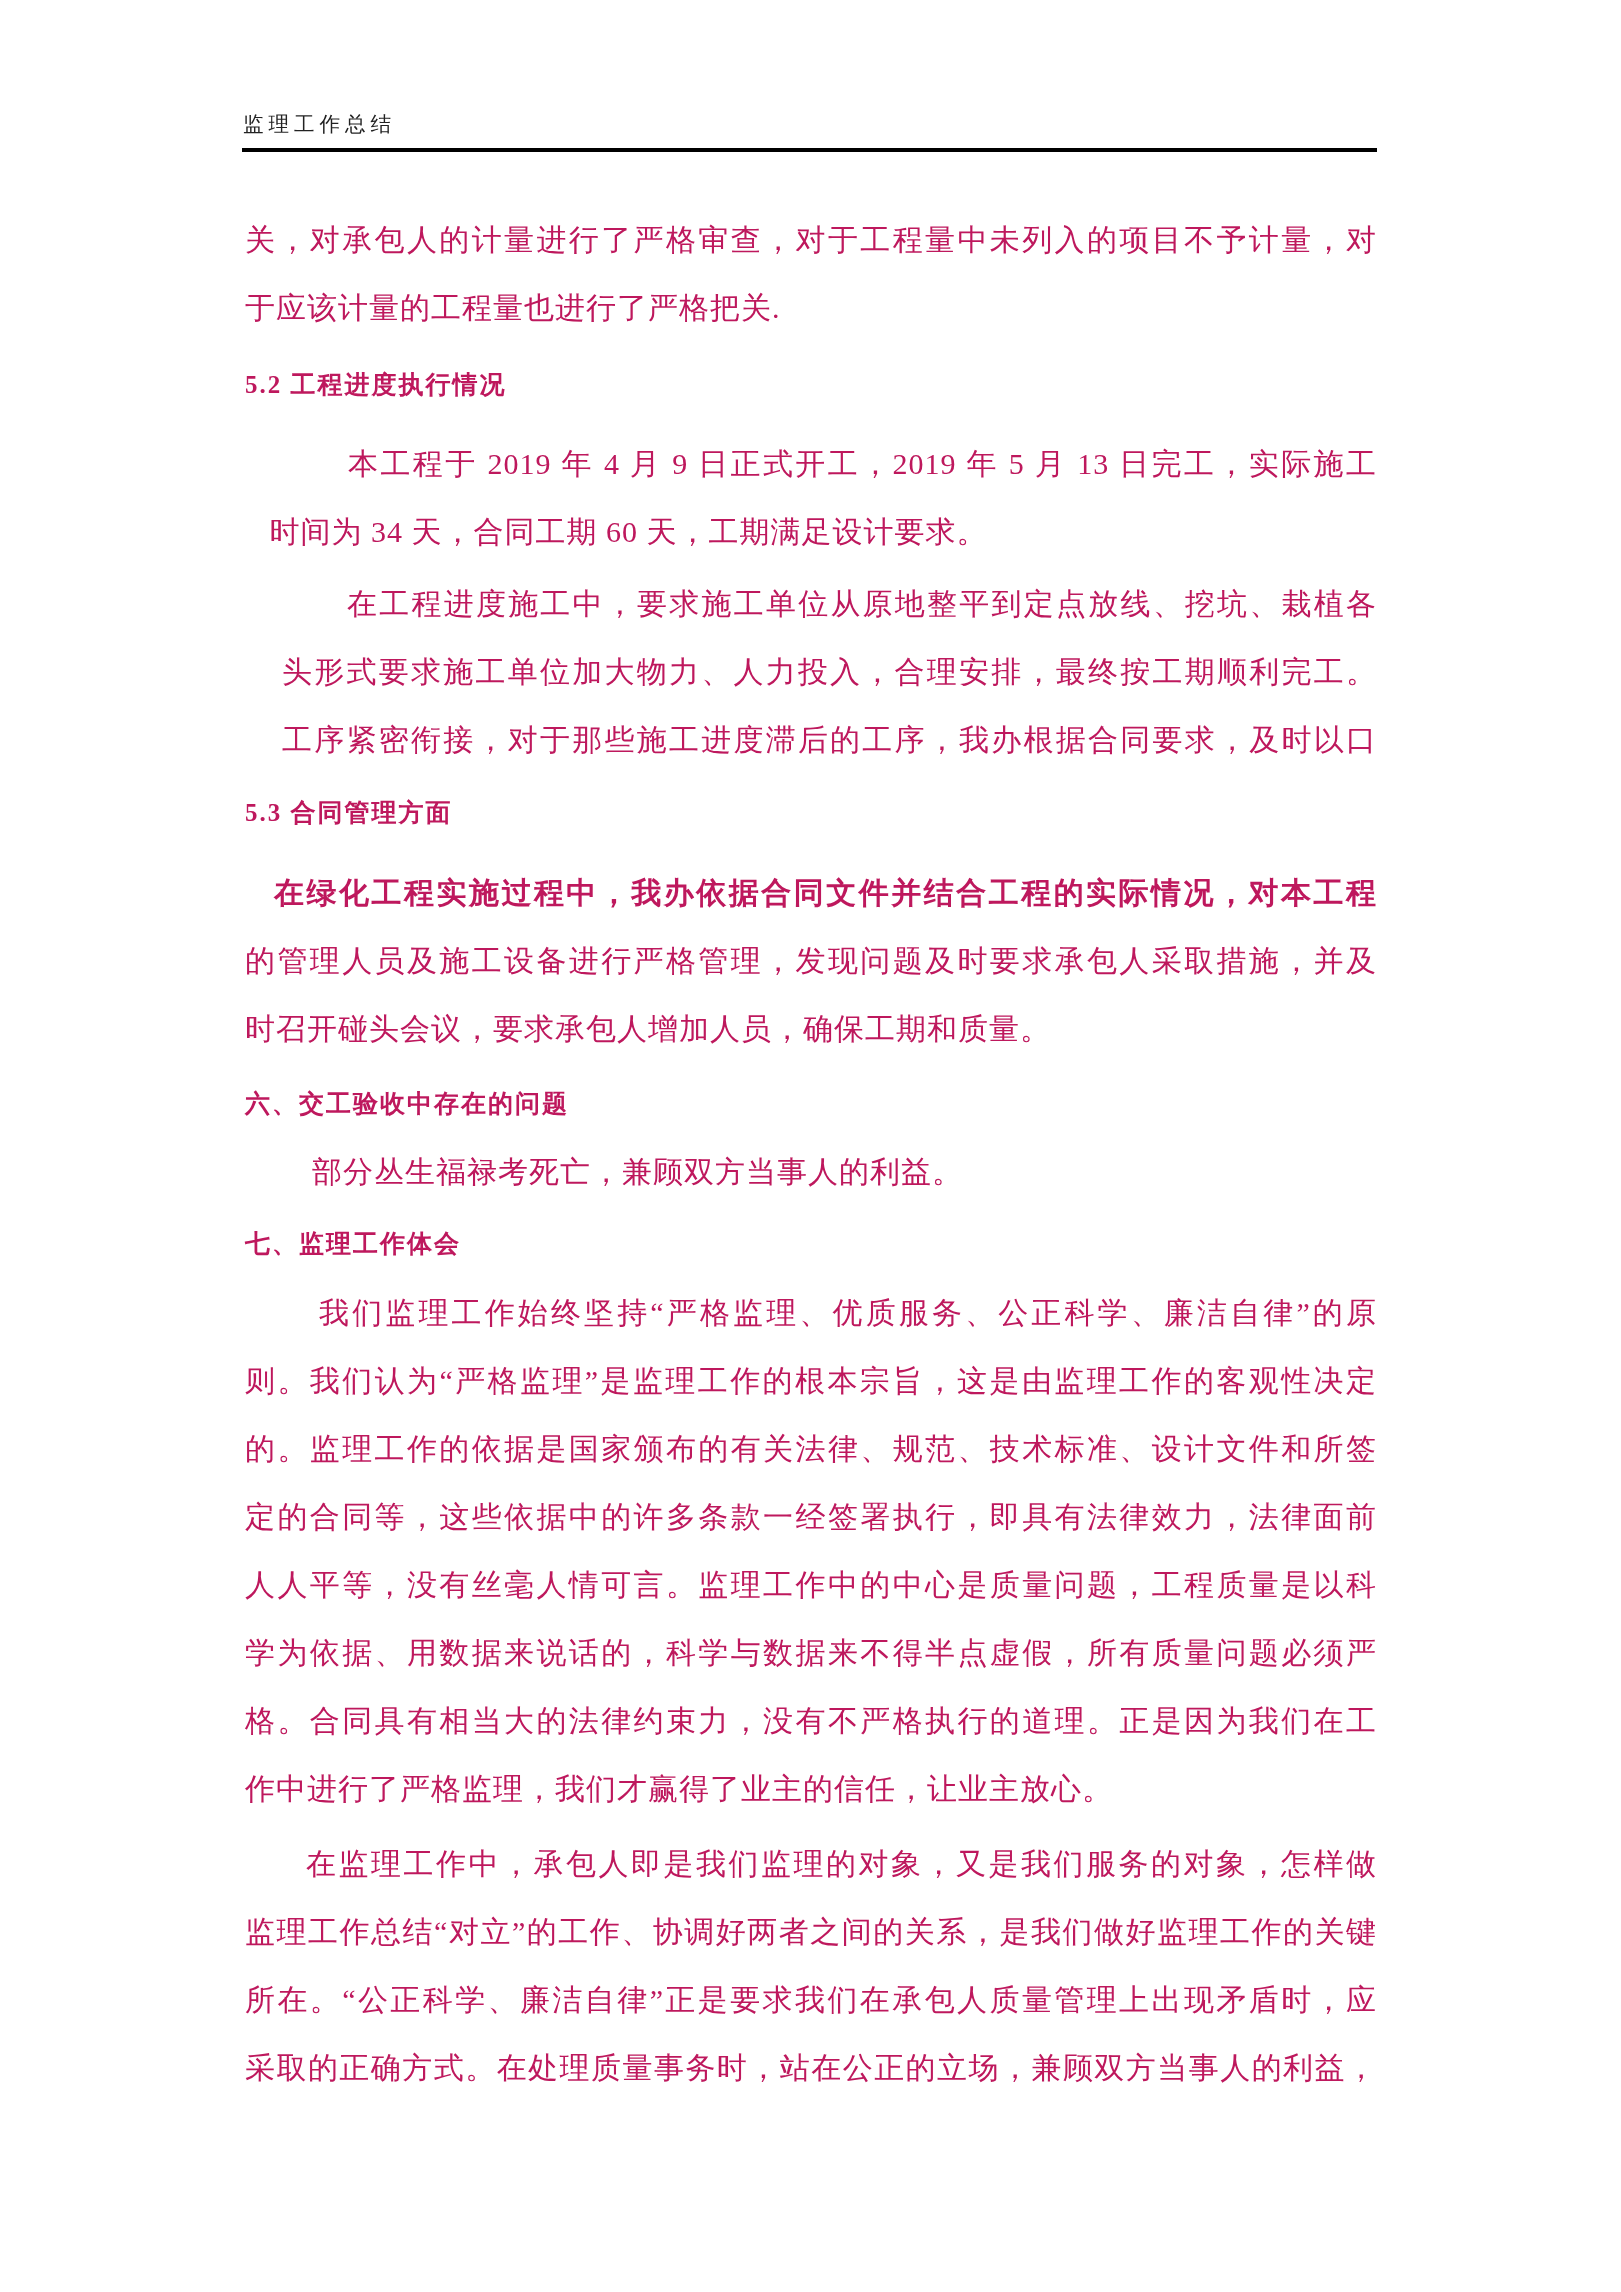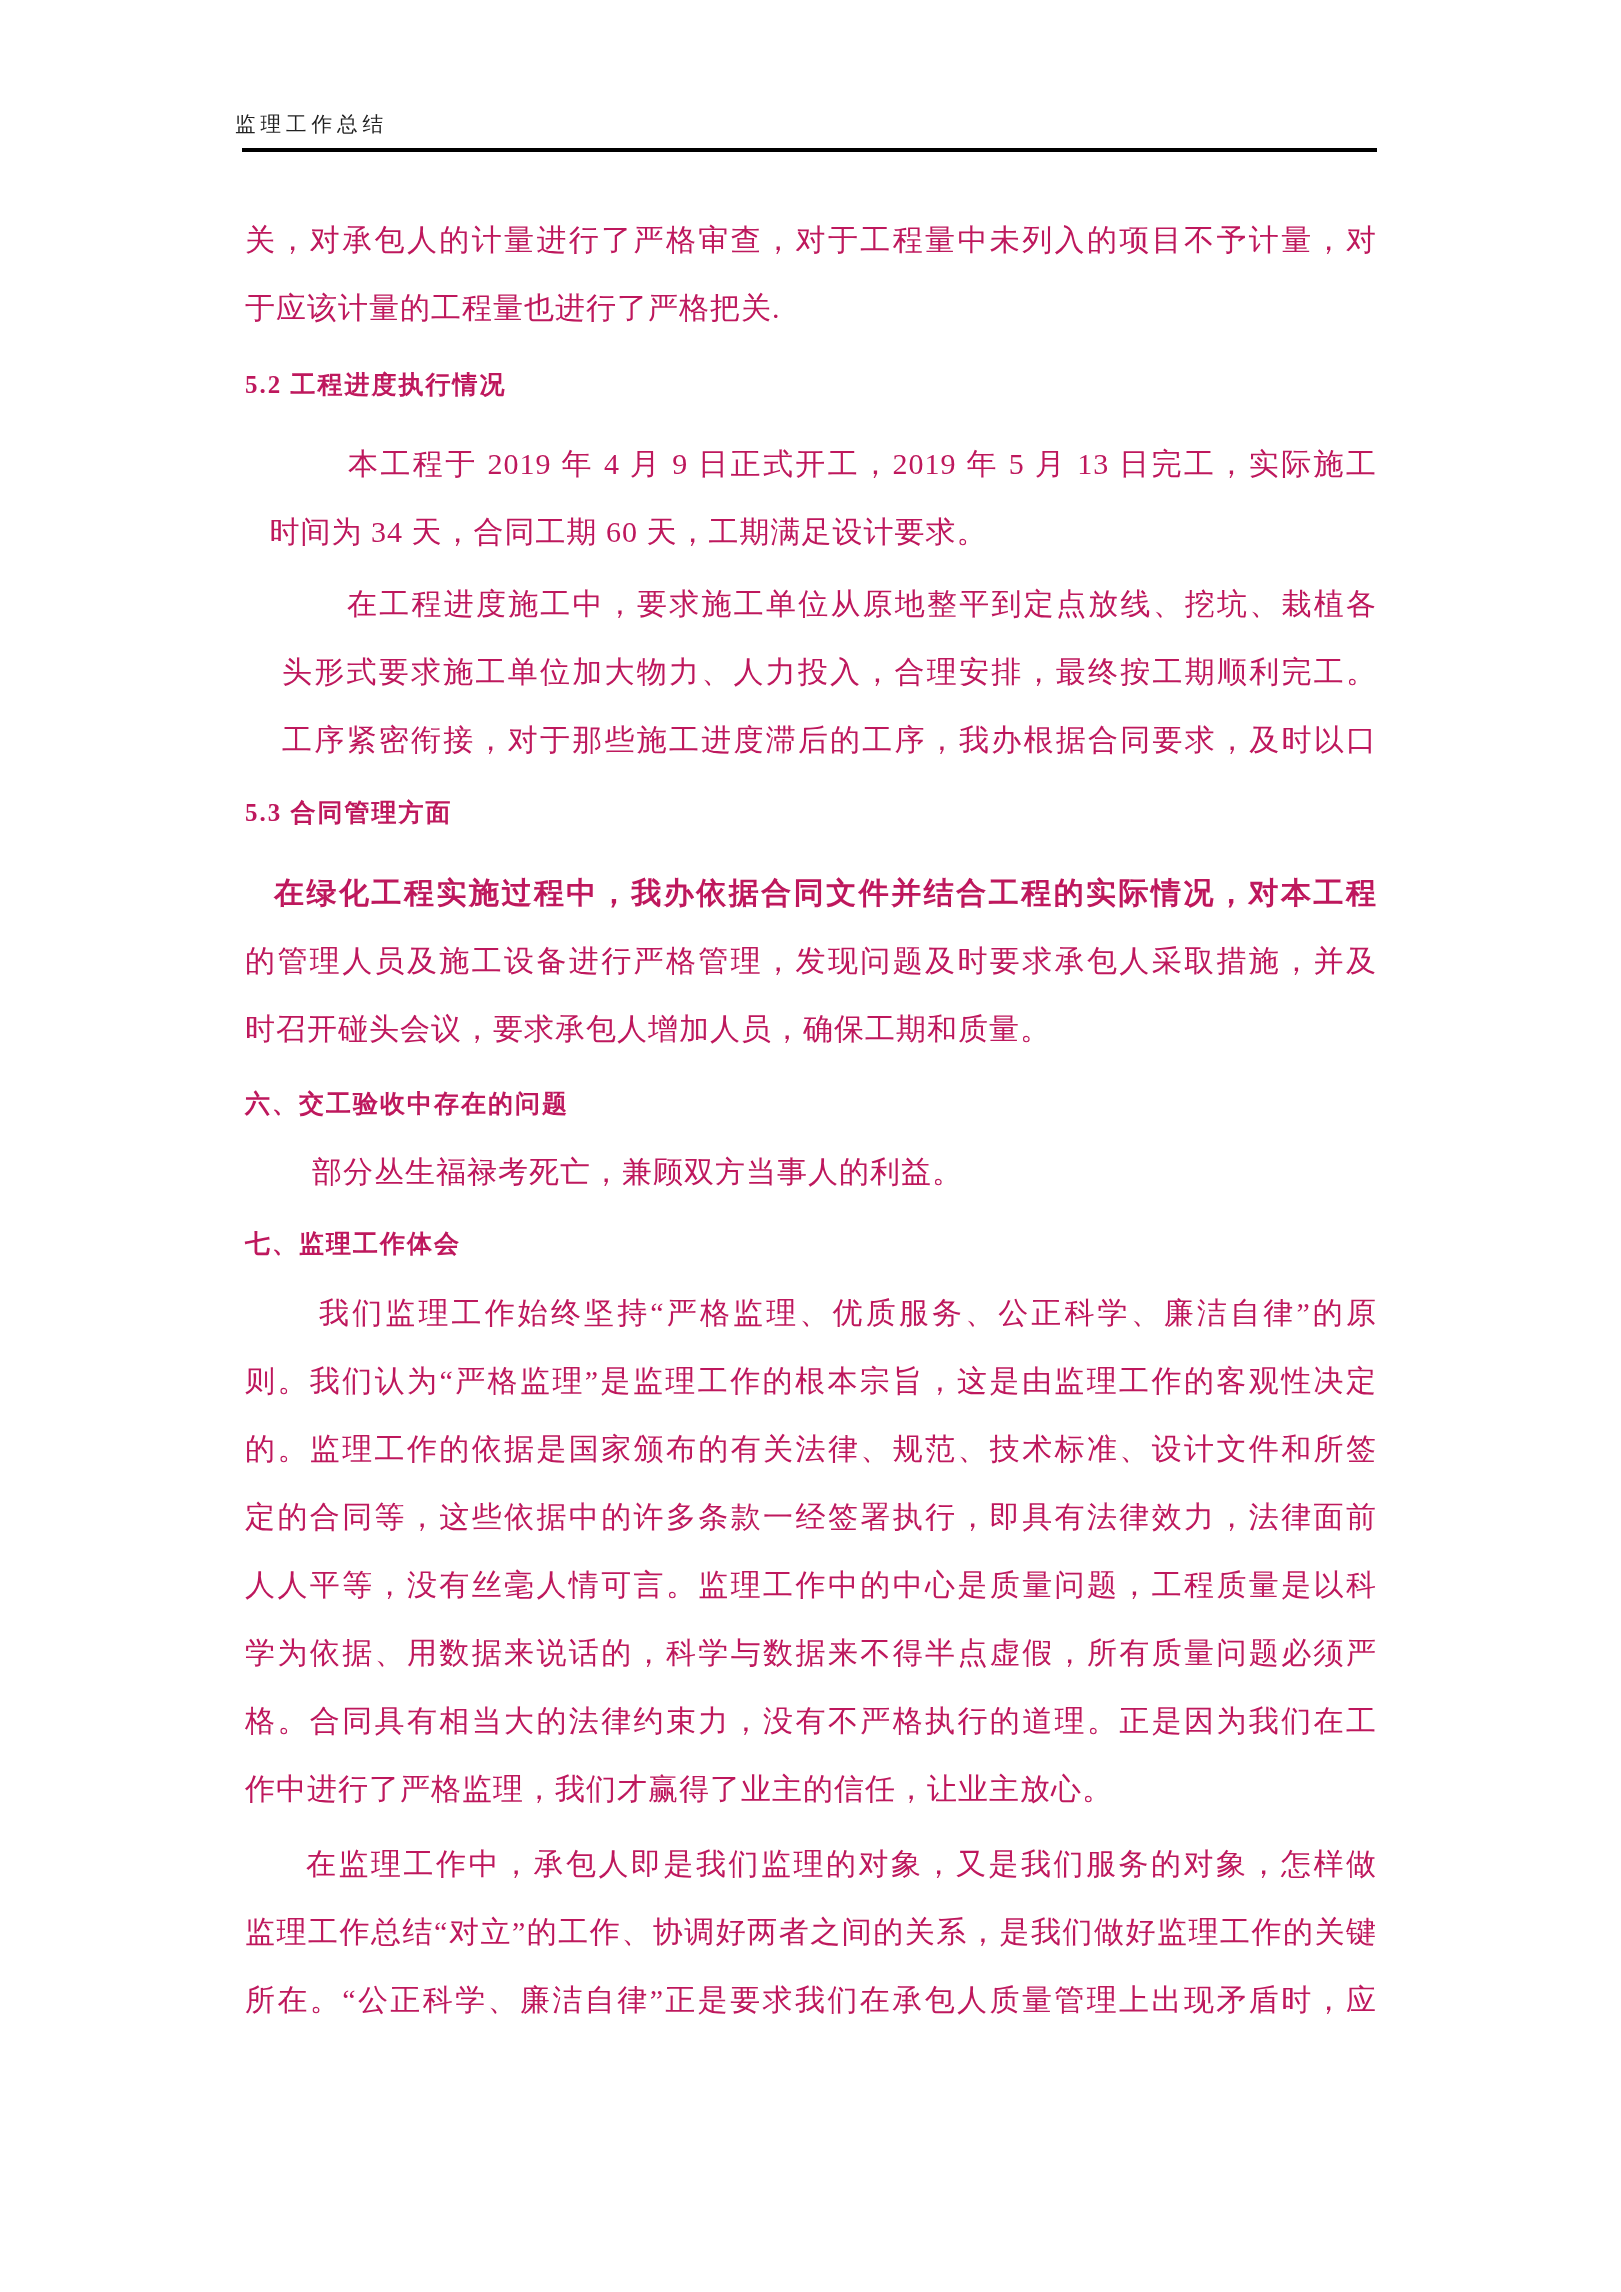--- a/index.html
+++ b/index.html
@@ -11,21 +11,21 @@
     position: relative;
     width: 1621px;
     height: 2293px;
     margin: 0 auto;
     background: #ffffff;
     overflow: hidden;
     font-family: "Liberation Serif", "DejaVu Serif", serif;
   }
   .running-header {
     position: absolute;
-    left: 235px;
+    left: 243px;
     top: 110px;
     font-size: 20.6px;
     letter-spacing: 4.9px;
     color: #222222;
     white-space: nowrap;
   }
   .header-rule {
     position: absolute;
     left: 242px;
     top: 148px;
@@ -85,15 +85,16 @@
       <div class="line just">则。我们认为“严格监理”是监理工作的根本宗旨，这是由监理工作的客观性决定</div>
       <div class="line just">的。监理工作的依据是国家颁布的有关法律、规范、技术标准、设计文件和所签</div>
       <div class="line just">定的合同等，这些依据中的许多条款一经签署执行，即具有法律效力，法律面前</div>
       <div class="line just">人人平等，没有丝毫人情可言。监理工作中的中心是质量问题，工程质量是以科</div>
       <div class="line just">学为依据、用数据来说话的，科学与数据来不得半点虚假，所有质量问题必须严</div>
       <div class="line just">格。合同具有相当大的法律约束力，没有不严格执行的道理。正是因为我们在工</div>
       <div class="line">作中进行了严格监理，我们才赢得了业主的信任，让业主放心。</div>
       <div class="line just" style="margin-top: 6.9px; padding-left: 61px;">在监理工作中，承包人即是我们监理的对象，又是我们服务的对象，怎样做</div>
       <div class="line just">监理工作总结“对立”的工作、协调好两者之间的关系，是我们做好监理工作的关键</div>
       <div class="line just">所在。“公正科学、廉洁自律”正是要求我们在承包人质量管理上出现矛盾时，应</div>
+      <div class="line just">采取的正确方式。在处理质量事务时，站在公正的立场，兼顾双方当事人的利益，</div>
     </div>
 </div>
 
 
 </body></html>

